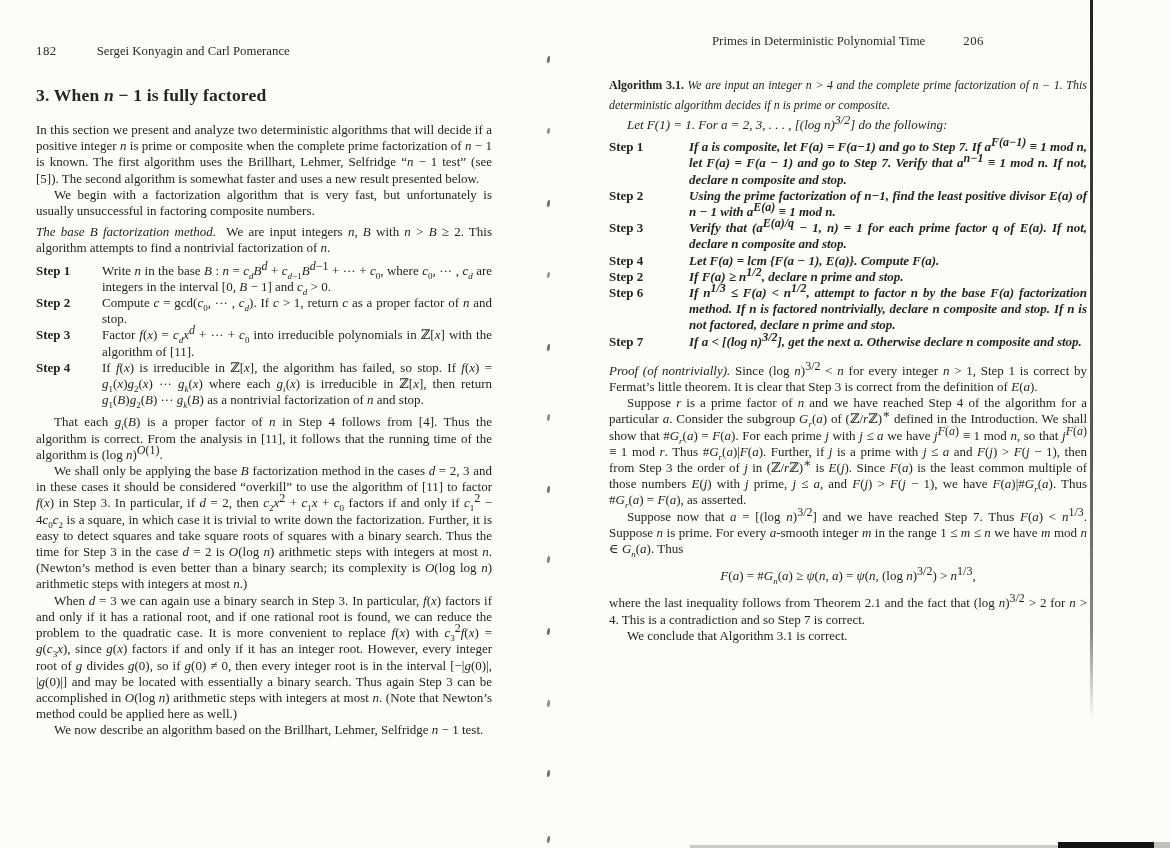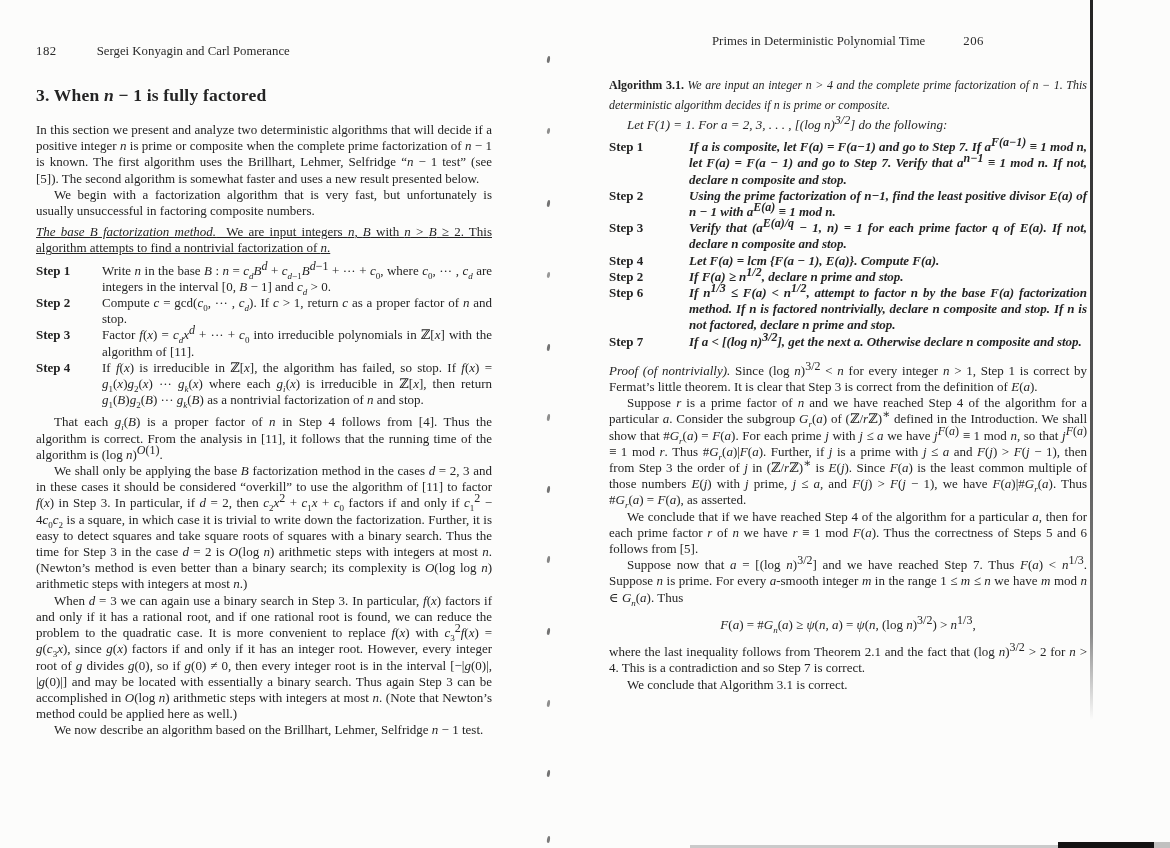--- a/index.html
+++ b/index.html
@@ -16,21 +16,21 @@
   .running-head{display:flex;align-items:baseline;font-size:12.8px;color:#2a2a2a;}
   .running-head .pnum{letter-spacing:.5px;}
   .page-left .running-head .rtitle{margin-left:40px;font-family:Liberation Serif, serif;}
   .page-right .running-head{justify-content:center;gap:12px;}
   .page-right .running-head .rtitle{margin-right:26px;}
 
   .section-heading{font-size:17.5px;font-weight:bold;margin:26px 0 16px 0;letter-spacing:.2px;text-align:left;}
 
   p{margin:0;font-size:13px;line-height:16.2px;}
   .indent{text-indent:18px;}
-  .gap-top{margin-top:5px;text-decoration:underline;}
+  .gap-top{margin-top:5px;}
 
   .steps{margin:6px 0 6px 0;}
   .step{position:relative;font-size:13px;line-height:16.2px;}
   .step .step-label{position:absolute;left:0;top:0;font-weight:bold;white-space:nowrap;}
   .page-left .step .step-text{margin-left:66px;}
   .page-right .step .step-text{margin-left:80px;font-style:italic;font-weight:bold;}
 
   .algo-intro{font-size:12px;line-height:20px;}
   .algo-intro .algo-label{font-weight:bold;font-style:normal;}
   .algo-intro .algo-text{font-style:italic;}
@@ -143,21 +143,20 @@
     </div>
     <div class="step">
       <span class="step-label">Step 7</span>
       <div class="step-text">If a &lt; [(log n)<sup>3/2</sup>], get the next a. Otherwise declare n composite and stop.</div>
     </div>
   </div>
 
   <div class="proof-block">
     <p><i>Proof (of nontrivially).</i> Since (log <i>n</i>)<sup>3/2</sup> &lt; <i>n</i> for every integer <i>n</i> &gt; 1, Step 1 is correct by Fermat’s little theorem. It is clear that Step 3 is correct from the definition of <i>E</i>(<i>a</i>).</p>
     <p class="indent">Suppose <i>r</i> is a prime factor of <i>n</i> and we have reached Step 4 of the algorithm for a particular <i>a</i>. Consider the subgroup <i>G<sub>r</sub></i>(<i>a</i>) of (<span class="bb">ℤ</span>/<i>r</i><span class="bb">ℤ</span>)<sup>∗</sup> defined in the Introduction. We shall show that #<i>G<sub>r</sub></i>(<i>a</i>) = <i>F</i>(<i>a</i>). For each prime <i>j</i> with <i>j</i> ≤ <i>a</i> we have <i>j</i><sup><i>F</i>(<i>a</i>)</sup> ≡ 1 mod <i>n</i>, so that <i>j</i><sup><i>F</i>(<i>a</i>)</sup> ≡ 1 mod <i>r</i>. Thus #<i>G<sub>r</sub></i>(<i>a</i>)|<i>F</i>(<i>a</i>). Further, if <i>j</i> is a prime with <i>j</i> ≤ <i>a</i> and <i>F</i>(<i>j</i>) &gt; <i>F</i>(<i>j</i> − 1), then from Step 3 the order of <i>j</i> in (<span class="bb">ℤ</span>/<i>r</i><span class="bb">ℤ</span>)<sup>∗</sup> is <i>E</i>(<i>j</i>). Since <i>F</i>(<i>a</i>) is the least common multiple of those numbers <i>E</i>(<i>j</i>) with <i>j</i> prime, <i>j</i> ≤ <i>a</i>, and <i>F</i>(<i>j</i>) &gt; <i>F</i>(<i>j</i> − 1), we have <i>F</i>(<i>a</i>)|#<i>G<sub>r</sub></i>(<i>a</i>). Thus #<i>G<sub>r</sub></i>(<i>a</i>) = <i>F</i>(<i>a</i>), as asserted.</p>
-    <p class="indent">We conclude that if we have reached Step 4 of the algorithm for a particular <i>a</i>, then for each prime factor <i>r</i> of <i>n</i> we have <i>r</i> ≡ 1 mod <i>F</i>(<i>a</i>). Thus the correctness of Steps 5 and 6 follows from [5].</p>
     <p class="indent">Suppose now that <i>a</i> = [(log <i>n</i>)<sup>3/2</sup>] and we have reached Step 7. Thus <i>F</i>(<i>a</i>) &lt; <i>n</i><sup>1/3</sup>. Suppose <i>n</i> is prime. For every <i>a</i>-smooth integer <i>m</i> in the range 1 ≤ <i>m</i> ≤ <i>n</i> we have <i>m</i> mod <i>n</i> ∈ <i>G<sub>n</sub></i>(<i>a</i>). Thus</p>
     <p class="equation"><i>F</i>(<i>a</i>) = #<i>G<sub>n</sub></i>(<i>a</i>) ≥ <i>ψ</i>(<i>n</i>, <i>a</i>) = <i>ψ</i>(<i>n</i>, (log <i>n</i>)<sup>3/2</sup>) &gt; <i>n</i><sup>1/3</sup>,</p>
     <p>where the last inequality follows from Theorem 2.1 and the fact that (log <i>n</i>)<sup>3/2</sup> &gt; 2 for <i>n</i> &gt; 4. This is a contradiction and so Step 7 is correct.</p>
     <p class="indent">We conclude that Algorithm 3.1 is correct.</p>
   </div>
 </div>
 
 <div class="artifact-marks">
   <i></i>
     <i></i>

